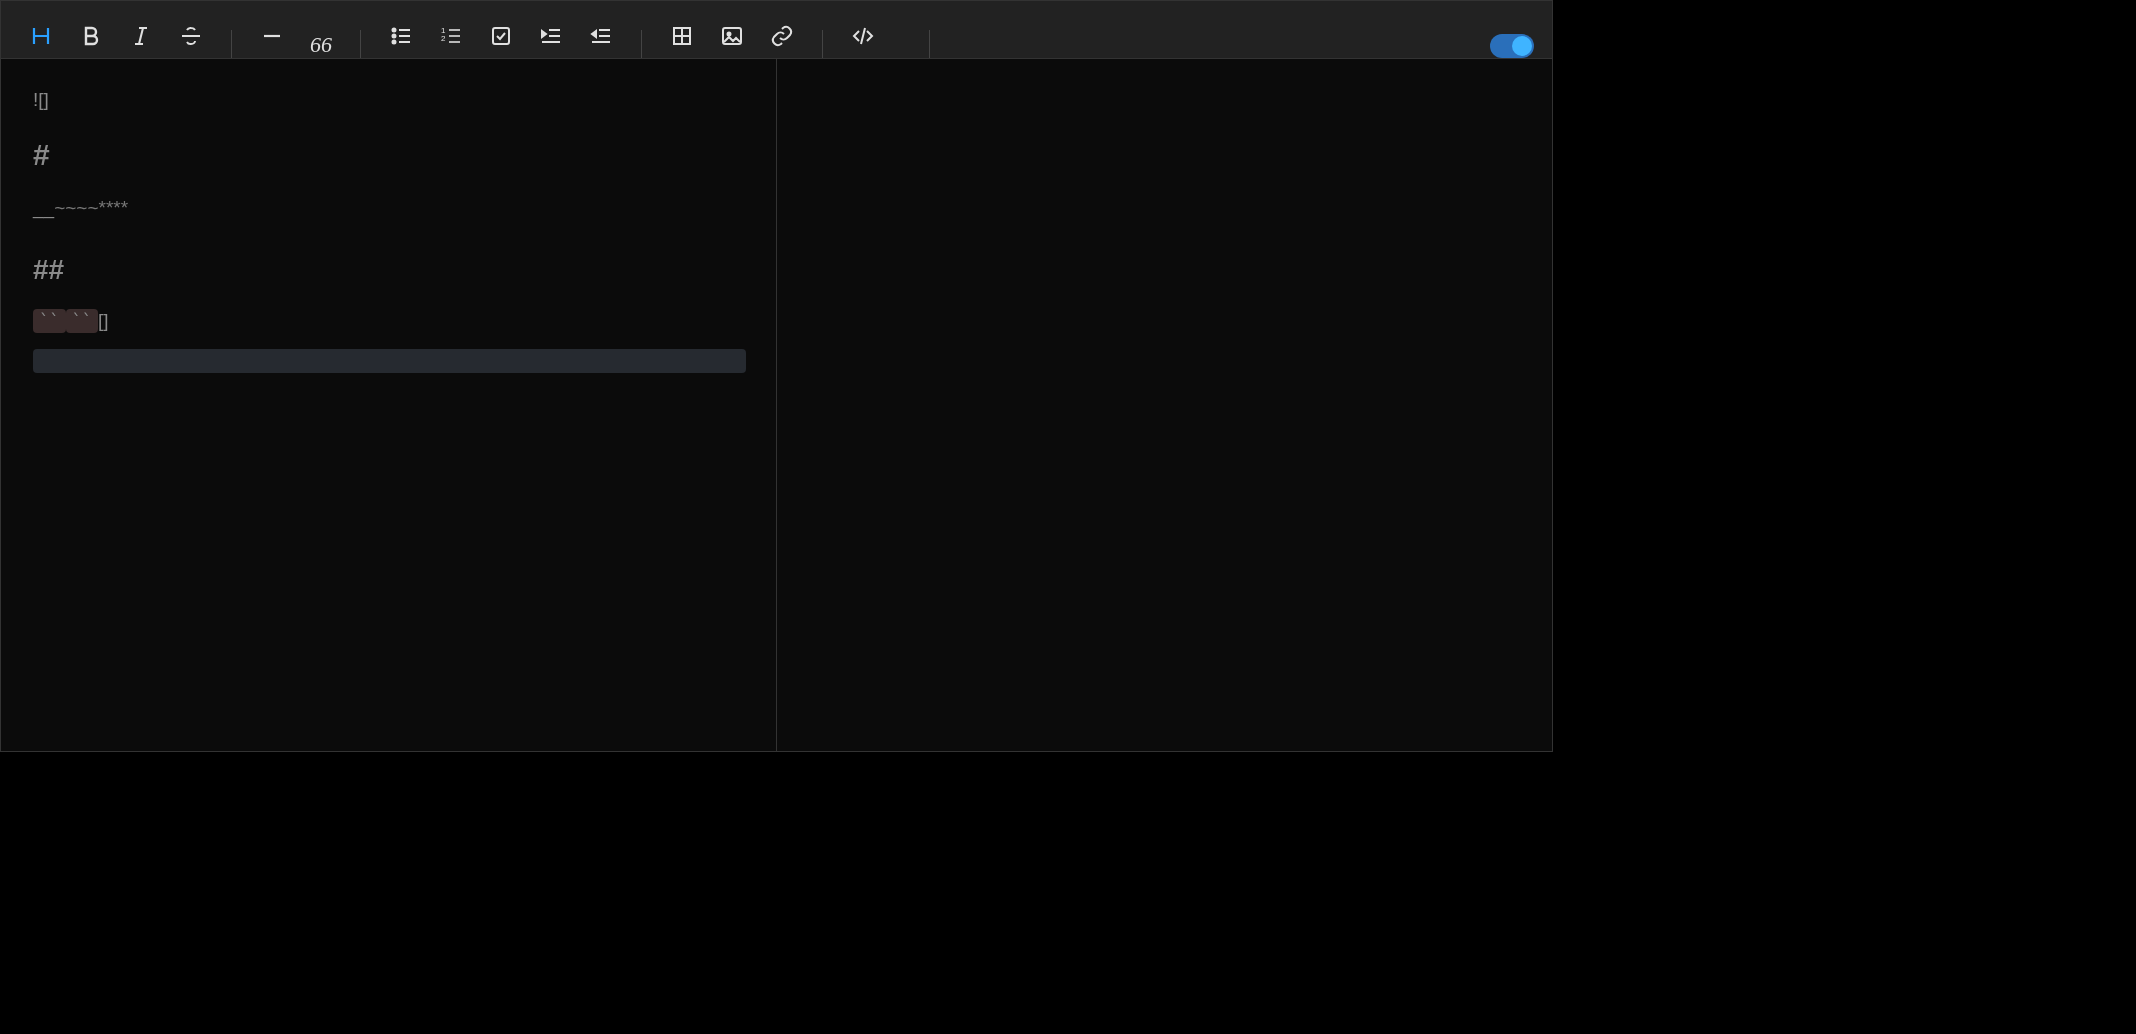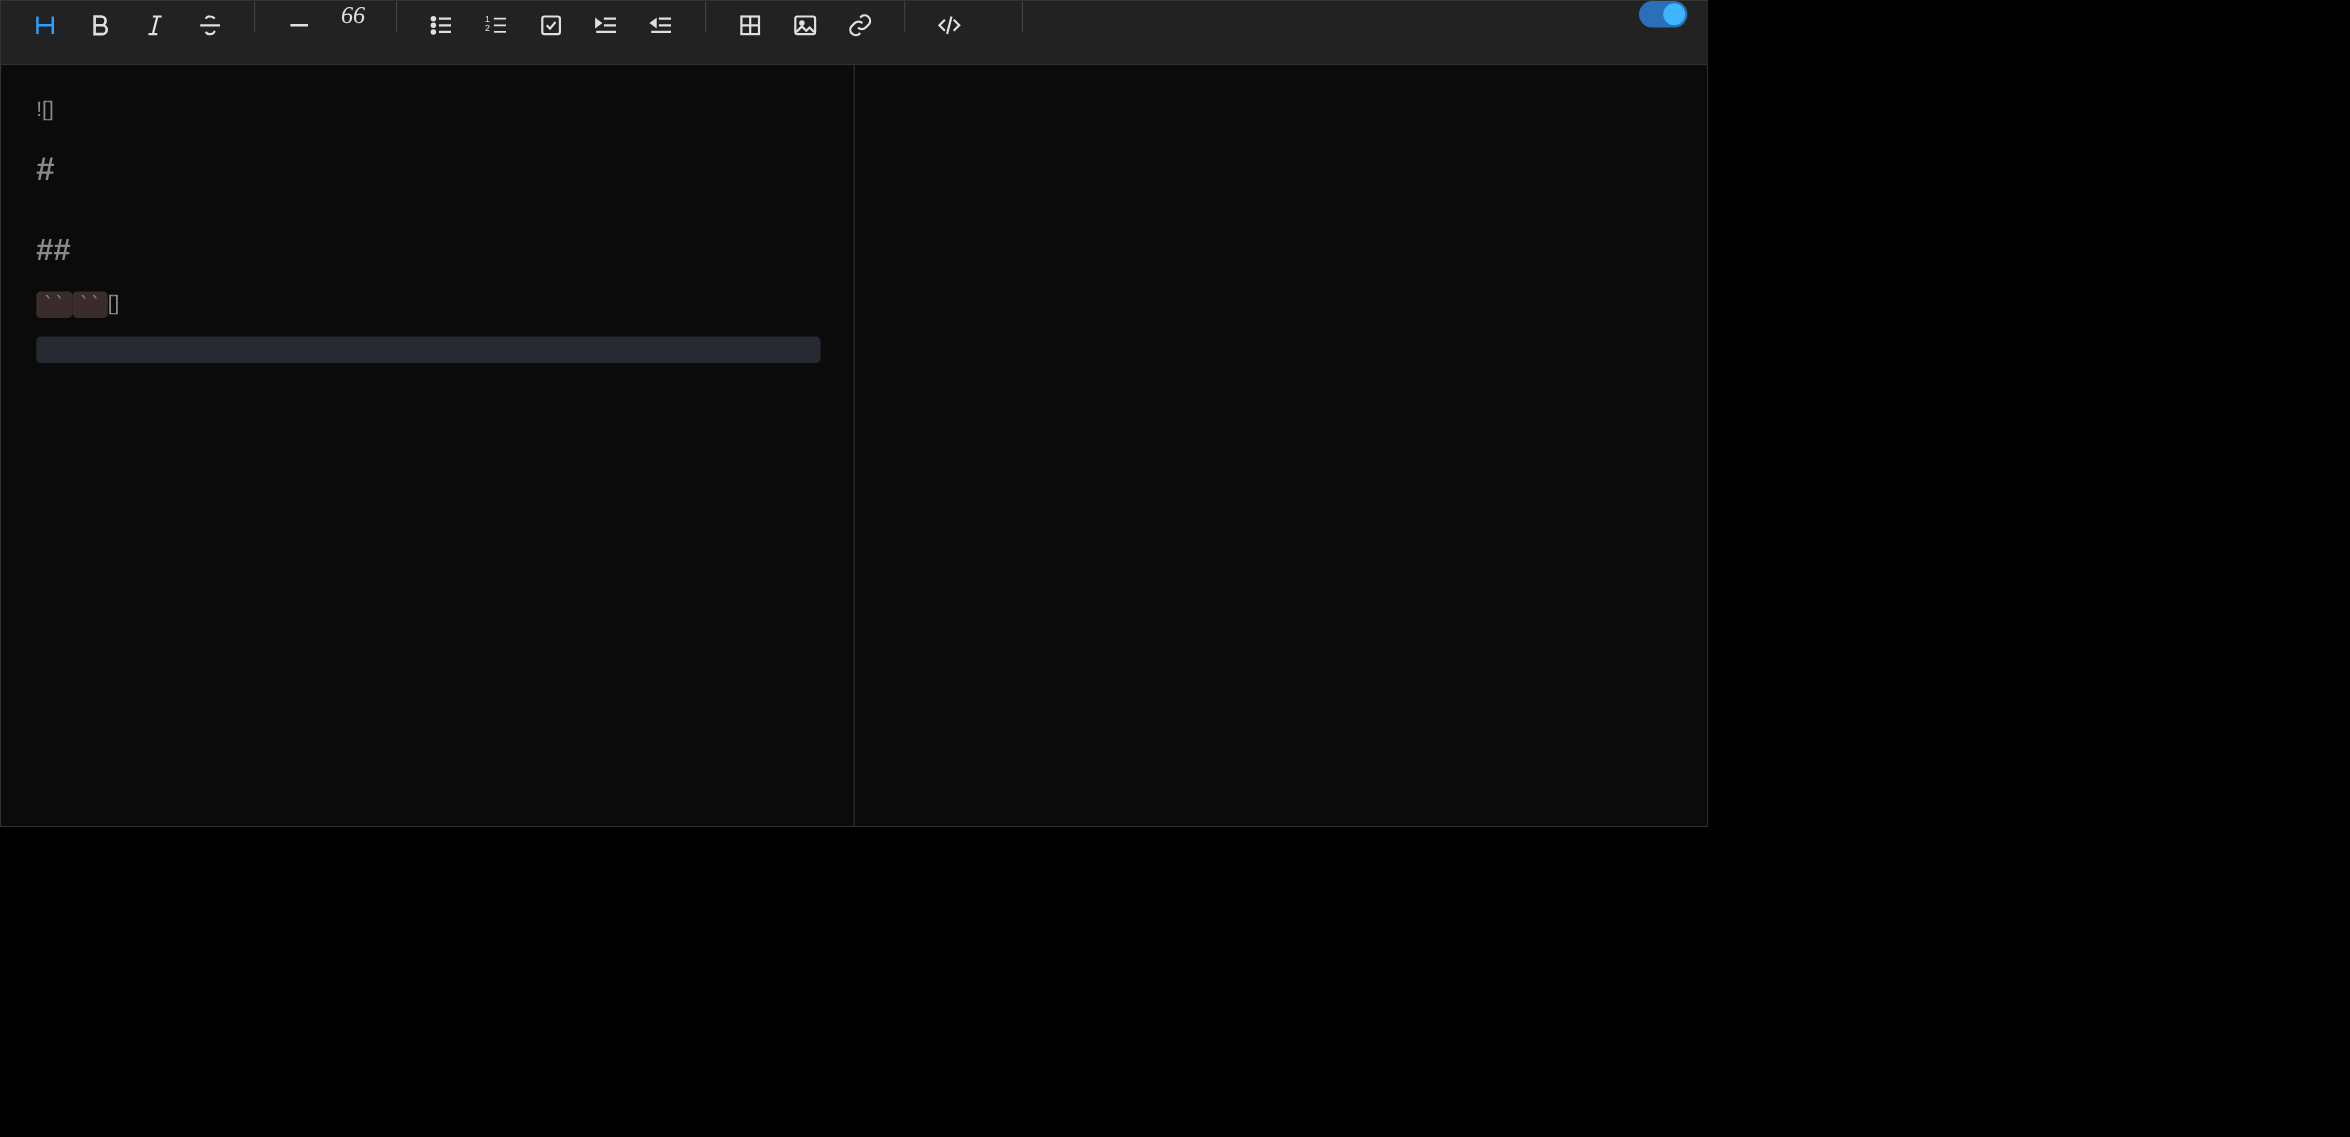--- a/index.html
+++ b/index.html
@@ -20,21 +20,21 @@
     display: flex;
     flex-direction: column;
     border: 1px solid #333;
   }
 
   
   .toolbar {
     height: 58px;
     background: #222;
     display: flex;
-    align-items: flex-start;
+    align-items: flex-end;
     padding: 0 18px;
     gap: 6px;
     border-bottom: 1px solid #333;
   }
   .tb-btn {
     width: 44px;
     height: 44px;
     display: flex;
     align-items: center;
     justify-content: center;
@@ -258,20 +258,23 @@
 
   <div class="split">
 
     <div class="pane pane-left">
       <div>
         <span class="md-dim">!</span><span class="md-link-br">[</span><span class="md-link-txt"></span><span class="md-link-br">]</span><span class="md-dim"></span>
       </div>
 
       <div class="md-h1"><span class="hash"># </span><span></span></div>
 
+      <p>
+        <span></span><span class="md-em-mark">_</span><span class="md-em"><span></span></span><span class="md-em-mark">_</span><span></span><span class="md-del-mark">~~</span><span class="md-del"></span><span class="md-del-mark">~~</span><span></span><span class="md-bold-mark">**</span><span class="md-bold"></span><span class="md-bold-mark">**</span><span></span>
+      </p>
 
       <div class="md-h2"><span class="hash">## </span><span></span></div>
 
       <p>
         <span></span><span class="md-code"><span class="md-code-mark">`</span><span></span><span class="md-code-mark">`</span></span><span></span><span class="md-code"><span class="md-code-mark">`</span><span></span><span class="md-code-mark">`</span></span><span></span><span class="md-link-br">[</span><span class="md-link-txt"></span><span class="md-link-br">]</span><span class="md-dim spell-err"></span><span></span>
       </p>
 
       <div class="md-codeblock"><span class="md-fence"></span></div>
       </div>
     </div>

